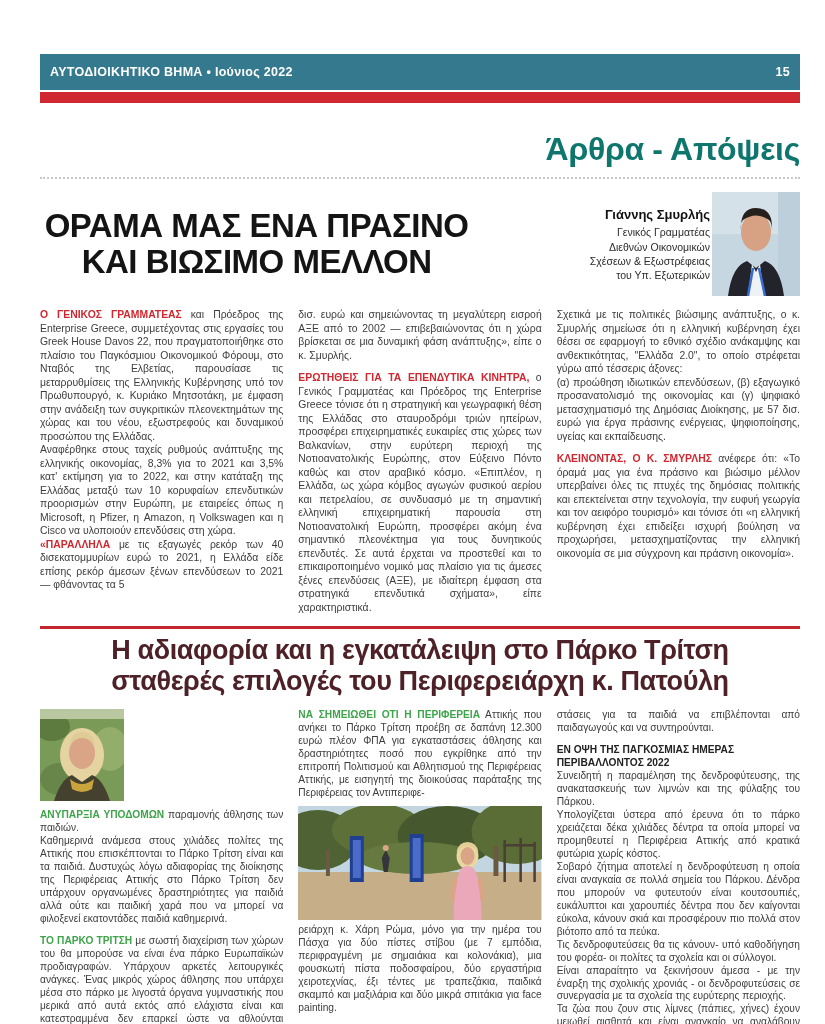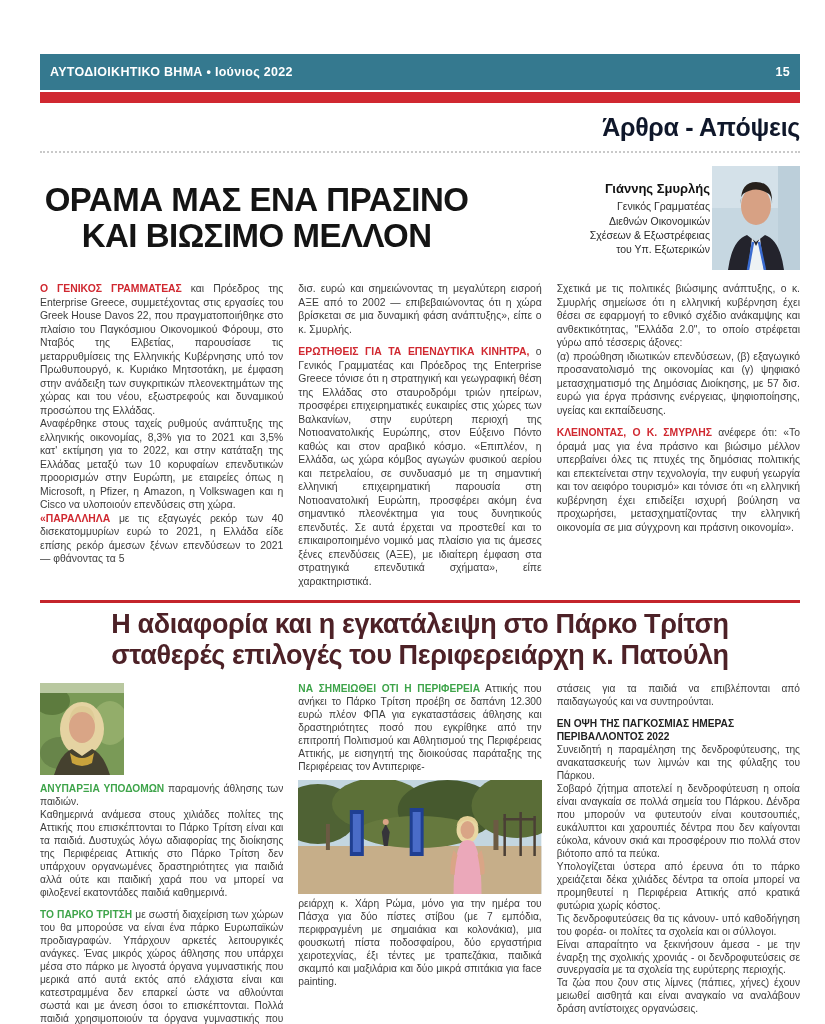--- a/index.html
+++ b/index.html
@@ -1,21 +1,21 @@
 <!DOCTYPE html>
 <html><head>
 <meta charset="utf-8">
 <style>
   html,body{margin:0;padding:0;background:#ffffff;}
   body{width:825px;height:1024px;overflow:hidden;font-family:"Liberation Sans",sans-serif;-webkit-font-smoothing:antialiased;}
   .page{padding:54px 25px 0 40px;}
   
   .topbar{background:#35798f;color:#fff;height:36px;display:flex;align-items:center;justify-content:space-between;padding:0 10px;font-size:12.5px;font-weight:bold;letter-spacing:.3px;}
   .redbar{background:#d02830;height:11px;margin-top:2px;}
-  .section-title{text-align:right;color:#0f172a;font-size:25px;font-weight:bold;margin-top:10px;letter-spacing:-.3px;}
+  .section-title{text-align:right;color:#0f766e;font-size:32px;font-weight:bold;margin-top:28px;letter-spacing:-.3px;}
   .dotted-rule{border-top:2px dotted #c9c9c9;margin-top:9px;}
   
   .a1-head{display:flex;margin-top:13px;align-items:center;}
   .a1-headline{flex:0 0 57%;margin:0;font-size:33px;line-height:1.1;font-weight:800;color:#141414;text-align:center;letter-spacing:-.5px;}
   .a1-byline{flex:1;display:flex;justify-content:flex-end;align-items:center;gap:2px;}
   .byline-text{text-align:right;font-size:10.5px;color:#2b2b2b;line-height:1.35;}
   .byline-name{font-weight:bold;font-size:13px;color:#111;margin-bottom:2px;}
   .photo-frame{flex:0 0 auto;line-height:0;}
   
   .cols{display:flex;gap:15px;margin-top:12px;}
@@ -151,22 +151,22 @@
             <path d="M156 70 q-4 14 -3 24 l4 1 q1 -12 3 -20 z" fill="#d9a586"></path>
             <path d="M184 70 q4 14 3 24 l-4 1 q-1 -12 -3 -20 z" fill="#d9a586"></path>
           </svg>
         </div>
         <p class="para"><span>ρειάρχη κ. Χάρη Ρώμα, μόνο για την ημέρα του Πάσχα για δύο πίστες στίβου (με 7 εμπόδια, περιφραγμένη με σημαιάκια και κολονάκια), μια φουσκωτή πίστα ποδοσφαίρου, δύο εργαστήρια χειροτεχνίας, έξι τέντες με τραπεζάκια, παιδικά σκαμπό και μαξιλάρια και δύο μικρά σπιτάκια για face painting.</span></p>
 
       </div>
       <div class="col">
         <p class="para"><span>στάσεις για τα παιδιά να επιβλέπονται από παιδαγωγούς και να συντηρούνται.</span></p>
         <p class="para gap"><span class="lead dark block">ΕΝ ΟΨΗ ΤΗΣ ΠΑΓΚΟΣΜΙΑΣ ΗΜΕΡΑΣ ΠΕΡΙΒΑΛΛΟΝΤΟΣ 2022</span><span>Συνειδητή η παραμέληση της δενδροφύτευσης, της ανακατασκευής των λιμνών και της φύλαξης του Πάρκου.</span></p>
+        <p class="para"><span>Υπολογίζεται ύστερα από έρευνα ότι το πάρκο χρειάζεται δέκα χιλιάδες δέντρα τα οποία μπορεί να προμηθευτεί η Περιφέρεια Αττικής από κρατικά φυτώρια χωρίς κόστος.</span></p>
         <p class="para"><span>Σοβαρό ζήτημα αποτελεί η δενδροφύτευση η οποία είναι αναγκαία σε πολλά σημεία του Πάρκου. Δένδρα που μπορούν να φυτευτούν είναι κουτσουπιές, ευκάλυπτοι και χαρουπιές δέντρα που δεν καίγονται εύκολα, κάνουν σκιά και προσφέρουν πιο πολλά στον βιότοπο από τα πεύκα.</span></p>
-        <p class="para"><span>Υπολογίζεται ύστερα από έρευνα ότι το πάρκο χρειάζεται δέκα χιλιάδες δέντρα τα οποία μπορεί να προμηθευτεί η Περιφέρεια Αττικής από κρατικά φυτώρια χωρίς κόστος.</span></p>
         <p class="para"><span>Τις δενδροφυτεύσεις θα τις κάνουν- υπό καθοδήγηση του φορέα- οι πολίτες τα σχολεία και οι σύλλογοι.</span></p>
         <p class="para"><span>Είναι απαραίτητο να ξεκινήσουν άμεσα - με την έναρξη της σχολικής χρονιάς - οι δενδροφυτεύσεις σε συνεργασία με τα σχολεία της ευρύτερης περιοχής.</span></p>
         <p class="para"><span>Τα ζώα που ζουν στις λίμνες (πάπιες, χήνες) έχουν μειωθεί αισθητά και είναι αναγκαίο να αναλάβουν δράση αντίστοιχες οργανώσεις.</span></p>
 
       </div>
     </div>
   </section>
 
 </div>
 

